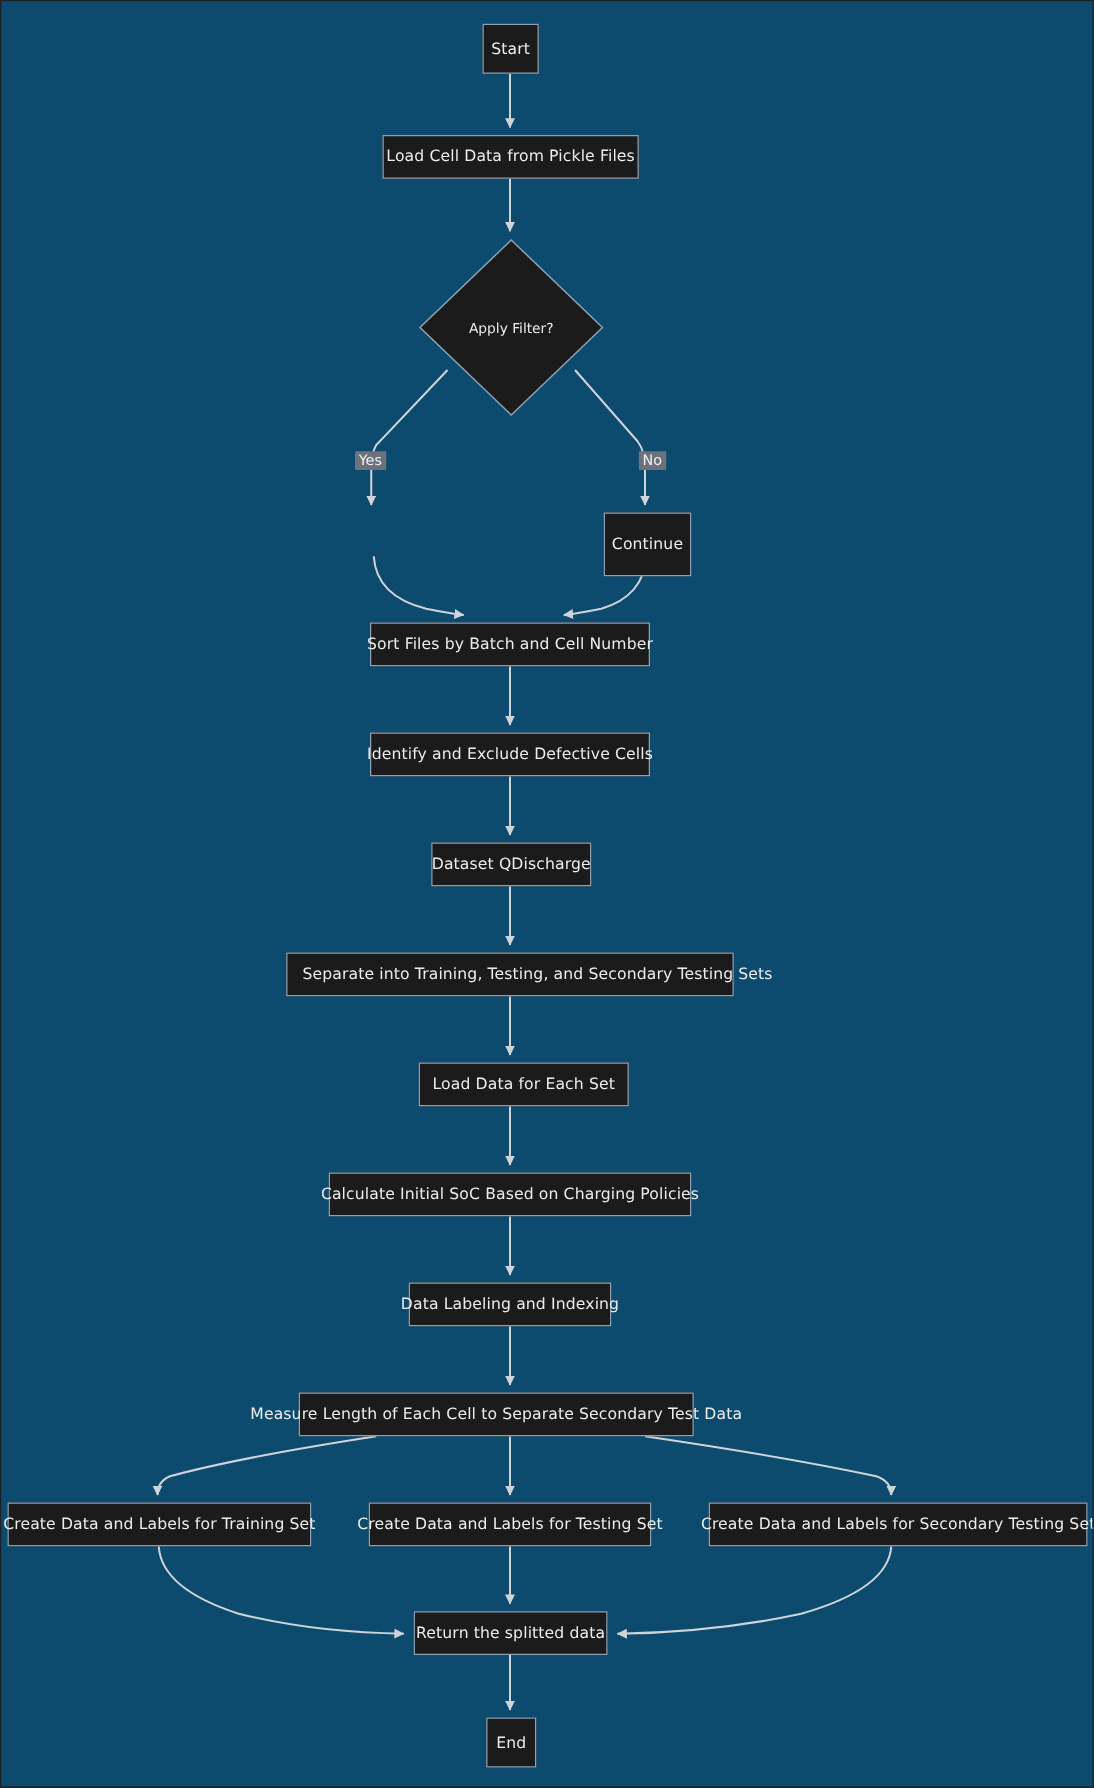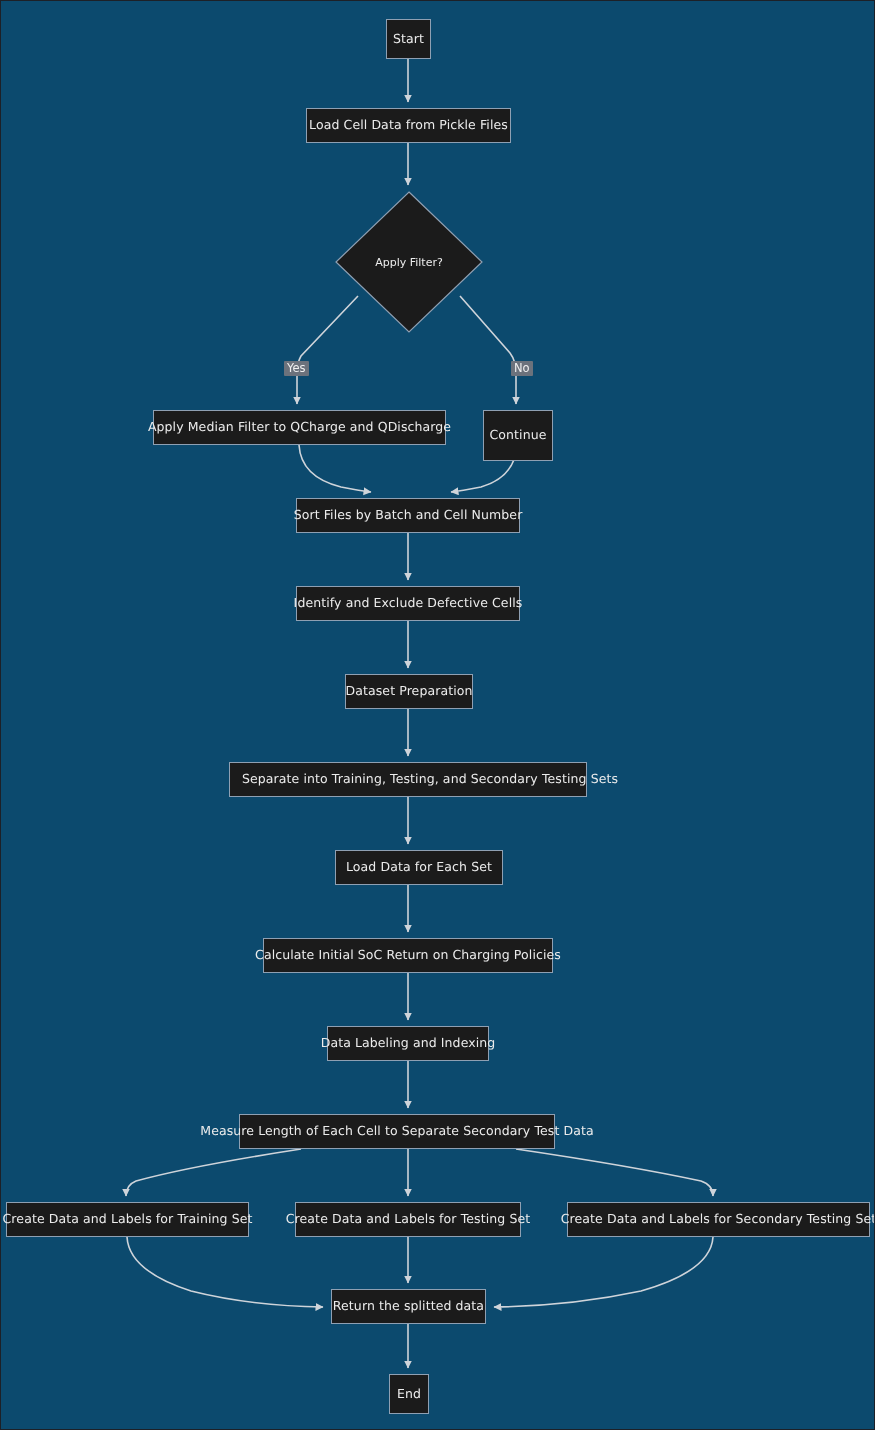--- a/index.html
+++ b/index.html
@@ -142,50 +142,47 @@
   </div>
 
   <div class="edge-label" style="left:283px; top:360px;">
     <span>Yes</span>
   </div>
 
   <div class="edge-label" style="left:510px; top:360px;">
     <span>No</span>
   </div>
 
-  <div class="node" style="left:152px; top:409px; width:293px; height:35px;">
-    <span>Apply Median Filter to QCharge and QDischarge</span>
-  </div>
 
   <div class="node" style="left:482px; top:409px; width:70px; height:51px;">
     <span>Continue</span>
   </div>
 
   <div class="node" style="left:295px; top:585px; width:224px; height:35px;">
     <span>Identify and Exclude Defective Cells</span>
   </div>
 
   <div class="node" style="left:295px; top:497px; width:224px; height:35px;">
     <span>Sort Files by Batch and Cell Number</span>
   </div>
 
   <div class="node" style="left:344px; top:673px; width:128px; height:35px;">
-    <span>Dataset Preparation</span>
+    <span>Dataset QDischarge</span>
   </div>
 
   <div class="node" style="left:228px; top:761px; width:358px; height:35px;padding-left:44px;">
     <span>Separate into Training, Testing, and Secondary Testing Sets</span>
   </div>
 
   <div class="node" style="left:334px; top:849px; width:168px; height:35px;">
     <span>Load Data for Each Set</span>
   </div>
 
   <div class="node" style="left:262px; top:937px; width:290px; height:35px;">
-    <span>Calculate Initial SoC Return on Charging Policies</span>
+    <span>Calculate Initial SoC Based on Charging Policies</span>
   </div>
 
   <div class="node" style="left:326px; top:1025px; width:162px; height:35px;">
     <span>Data Labeling and Indexing</span>
   </div>
 
   <div class="node" style="left:238px; top:1113px; width:316px; height:35px;">
     <span>Measure Length of Each Cell to Separate Secondary Test Data</span>
   </div>
 

